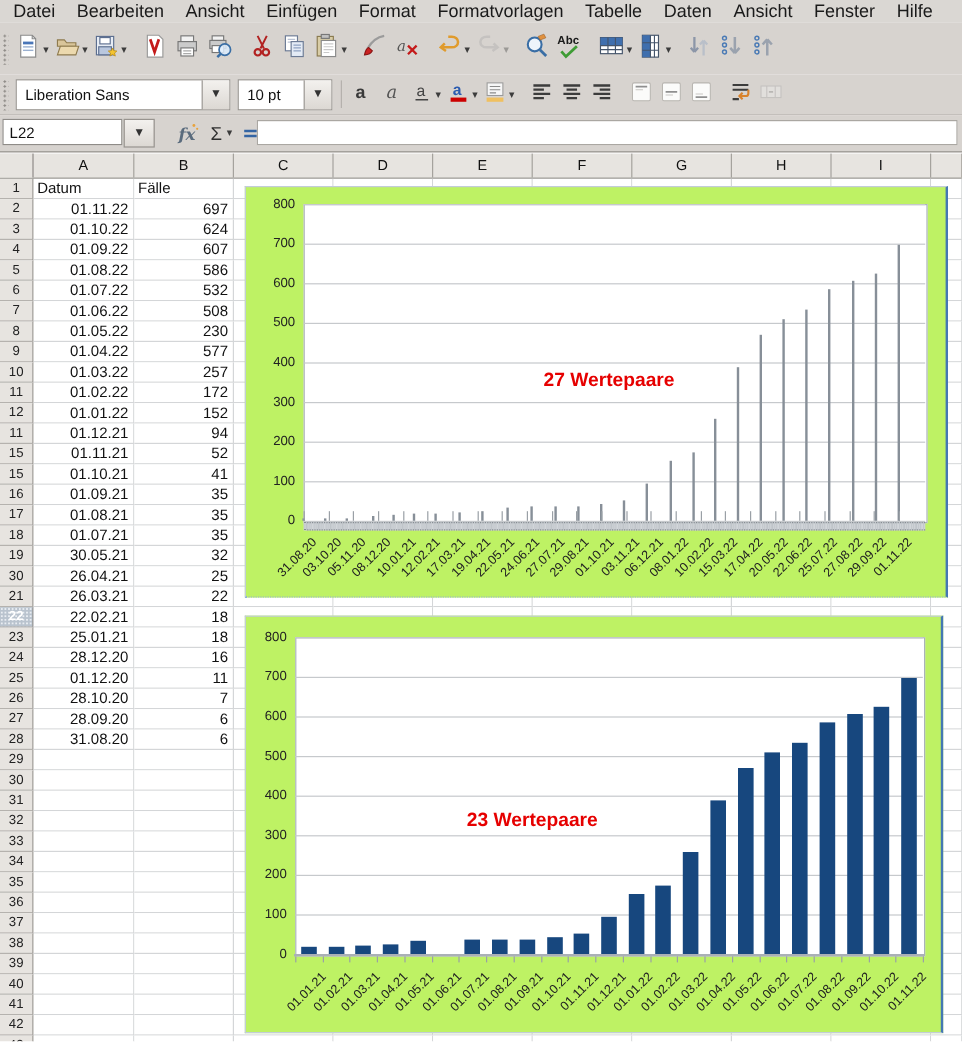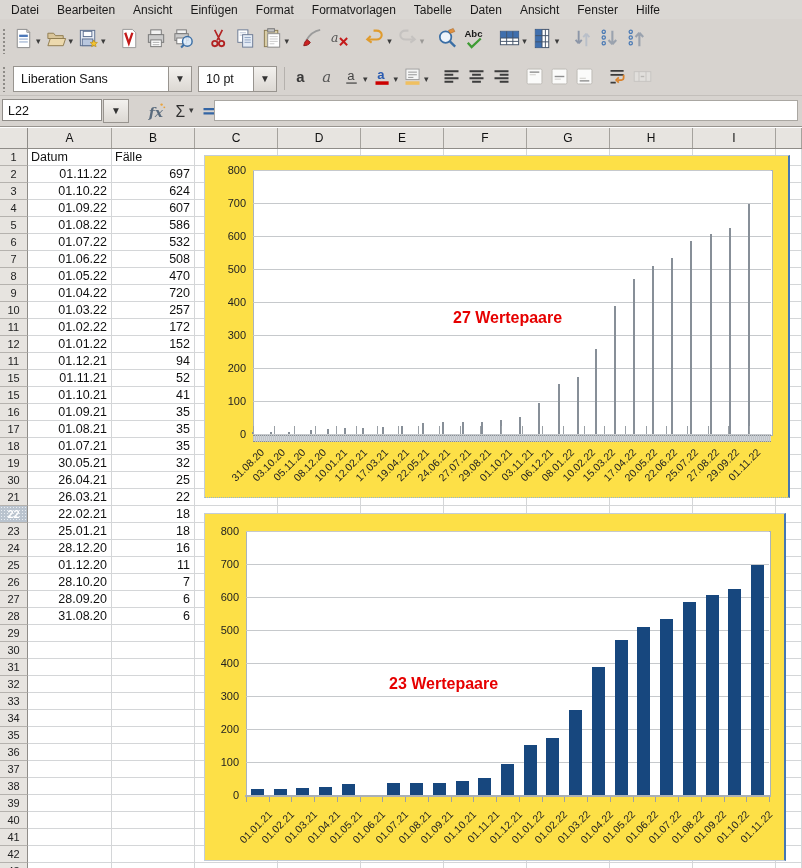--- a/index.html
+++ b/index.html
@@ -1,21 +1,21 @@
 <!DOCTYPE html>
 <html><head>
 <meta charset="utf-8">
 <style>
   html,body{margin:0;padding:0;background:#fff}
   #app{position:relative;width:802px;height:868px;overflow:hidden;background:#fff;
        font-family:"Liberation Sans",sans-serif;color:#111;user-select:none}
   .chrome{position:absolute;left:0;width:802px;background:#d7d3cf;box-sizing:border-box}
   
   #menubar{top:0;height:19px;background:#dad7d3;display:flex;align-items:center;padding-left:2px}
-  .menu-item{font-size:12px;color:#1a1a1a;padding:1px 9px;white-space:nowrap}
+  .menu-item{font-size:15px;color:#1a1a1a;padding:1px 9px;white-space:nowrap}
   
   #tb1{top:19px;height:43px;display:flex;align-items:center}
   #tb2{top:62px;height:34px;display:flex;align-items:center;border-bottom:1px solid #c3bfbb}
   .handle{width:5px;height:26px;margin:0 3px 0 2px;
           background-image:radial-gradient(#8e8b87 35%,transparent 40%);background-size:4px 4px}
   .tbtn{display:inline-flex;align-items:center;height:28px;padding:0 1px;margin:0 1px;border-radius:2px}
   .tbtn svg{width:23px;height:23px}
   #tb2 .tbtn svg{width:21px;height:21px}
   .tbtn .dd{font-size:9px;color:#3c3c3c;margin-left:1px}
   .tbtn.disabled{opacity:.38;filter:grayscale(.9)}
@@ -45,21 +45,21 @@
   .row{display:flex;height:17px}
   .rowhead{width:28px;background:#e7e4e0;border-right:1px solid #8f8c88;border-bottom:1px solid #b5b2ae;
            box-sizing:border-box;font-size:11px;color:#222;display:flex;align-items:center;justify-content:center}
   .rowhead.sel{background-color:#b9c3ce;background-image:radial-gradient(#e9edf2 28%,transparent 32%);
                background-size:3px 3px;color:#fff;font-weight:bold}
   .cell{height:17px;border-right:1px solid #d4d6d8;border-bottom:1px solid #d4d6d8;box-sizing:border-box;
         font-size:12.5px;line-height:16px;white-space:nowrap;overflow:hidden;background:#fff}
   .cell.num{text-align:right;padding-right:4px}
   .cell.txt{text-align:left;padding-left:3px}
   
-  .chart{position:absolute;background:#fde047;border:1px solid #c3cdd8;border-right:2px solid #4577b3;box-sizing:content-box}
+  .chart{position:absolute;background:#bef264;border:1px solid #c3cdd8;border-right:2px solid #4577b3;box-sizing:content-box}
   #chart1{border-bottom:1px dotted #8fb0d8}
   .plot{position:absolute;border:1px solid #aab3ba;background:#fff}
   .gline{position:absolute;height:1px;background:#c6c9cc}
   .ylab{position:absolute;font-size:11px;color:#222;text-align:right}
   .bar{position:absolute}
   .tick{position:absolute;width:1px;background:#9aa0a6}
   .band{position:absolute;height:7px;background-color:#d2d6da;
         background-image:repeating-linear-gradient(90deg,#bfc4c9 0 1px,transparent 1px 2px);
         border-top:1px dotted #878d93;border-bottom:1px dotted #878d93;box-sizing:border-box}
   .xaxis{position:absolute;height:2px;background:#aab0b6}
@@ -422,34 +422,34 @@
         <div class="cell" style="width: 83px;"></div>
         <div class="cell" style="width: 83px;"></div>
         <div class="cell" style="width: 83px;"></div>
         <div class="cell" style="width: 83px;"></div>
         <div class="cell" style="width: 83px;"></div>
         <div class="cell" style="width: 26px;"></div>
       </div>
       <div class="row">
         <div class="rowhead">8</div>
         <div class="cell num" style="width: 84px;">01.05.22</div>
-        <div class="cell num" style="width: 83px;">470</div>
+        <div class="cell num" style="width: 83px;">230</div>
         <div class="cell" style="width: 83px;"></div>
         <div class="cell" style="width: 83px;"></div>
         <div class="cell" style="width: 83px;"></div>
         <div class="cell" style="width: 83px;"></div>
         <div class="cell" style="width: 83px;"></div>
         <div class="cell" style="width: 83px;"></div>
         <div class="cell" style="width: 83px;"></div>
         <div class="cell" style="width: 26px;"></div>
       </div>
       <div class="row">
         <div class="rowhead">9</div>
         <div class="cell num" style="width: 84px;">01.04.22</div>
-        <div class="cell num" style="width: 83px;">720</div>
+        <div class="cell num" style="width: 83px;">577</div>
         <div class="cell" style="width: 83px;"></div>
         <div class="cell" style="width: 83px;"></div>
         <div class="cell" style="width: 83px;"></div>
         <div class="cell" style="width: 83px;"></div>
         <div class="cell" style="width: 83px;"></div>
         <div class="cell" style="width: 83px;"></div>
         <div class="cell" style="width: 83px;"></div>
         <div class="cell" style="width: 26px;"></div>
       </div>
       <div class="row">

